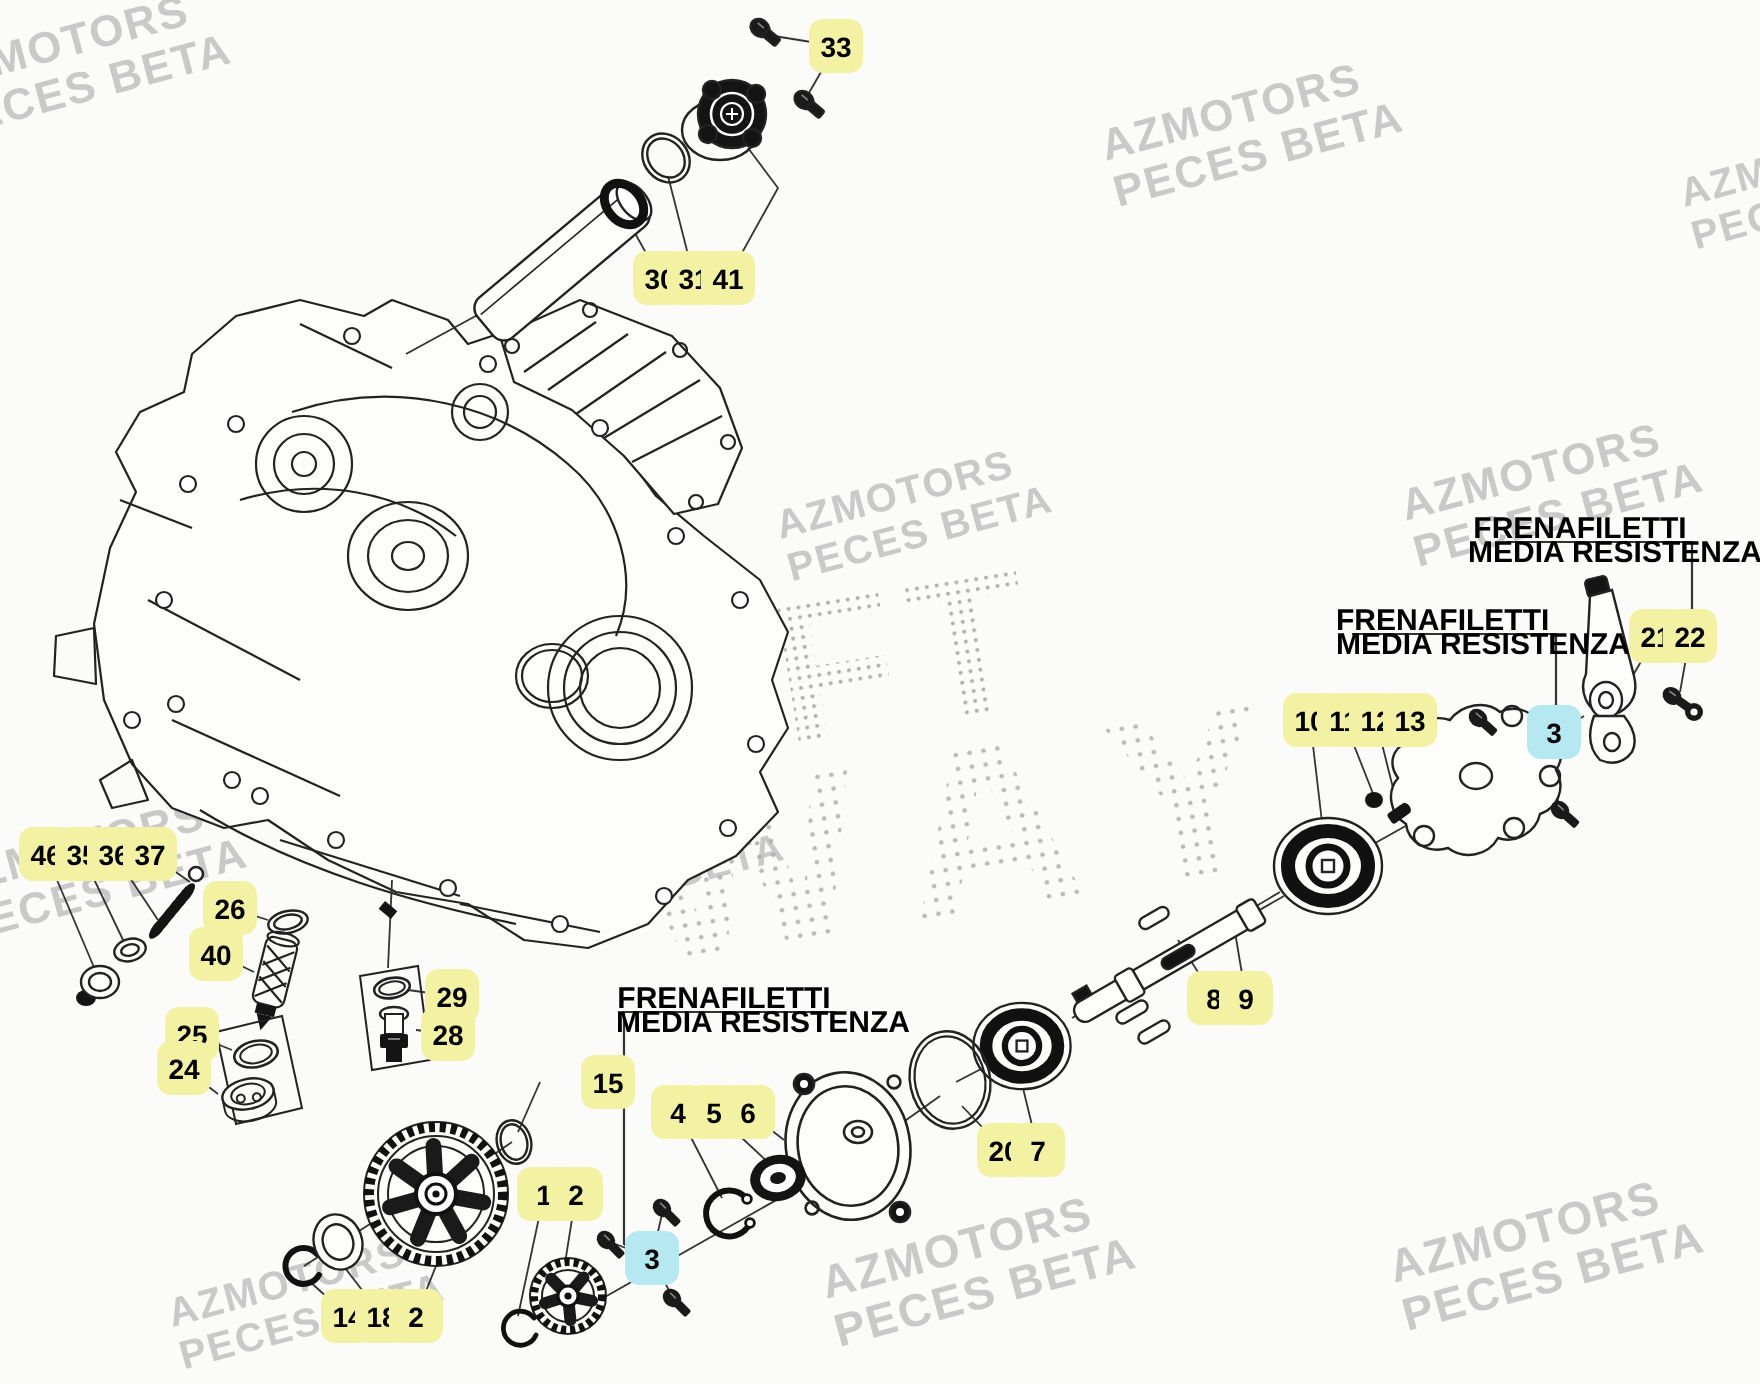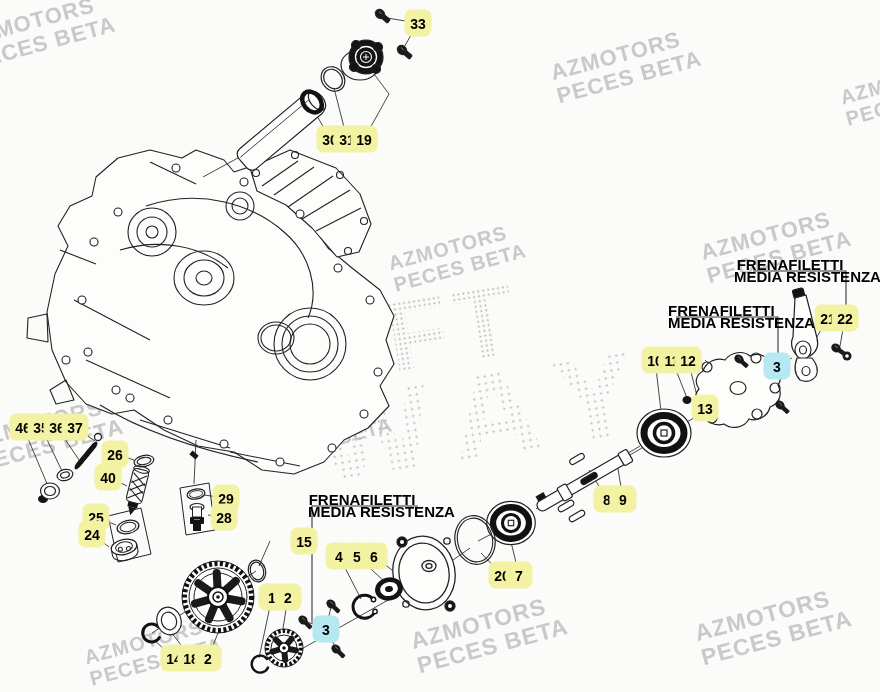--- a/index.html
+++ b/index.html
@@ -434,30 +434,30 @@
     <span>FRENAFILETTI</span>
       <span>MEDIA RESISTENZA</span>
   </div>
   <div class="anno" style="left:308px;top:494px;width:108px;">
     <span>FRENAFILETTI</span>
       <span>MEDIA RESISTENZA</span>
   </div>
 
   <div class="callout" style="left:330px;top:139px;">30</div>
   <div class="callout" style="left:347px;top:139px;">31</div>
-  <div class="callout" style="left:364px;top:139px;">19</div>
+  <div class="callout" style="left:364px;top:139px;">41</div>
   <div class="callout" style="left:418px;top:23px;">33</div>
 
   <div class="callout" style="left:828px;top:318px;">21</div>
   <div class="callout" style="left:845px;top:318px;">22</div>
 
   <div class="callout" style="left:655px;top:360px;">10</div>
   <div class="callout" style="left:672px;top:360px;">11</div>
   <div class="callout" style="left:688px;top:360px;">12</div>
-  <div class="callout" style="left:705px;top:360px;margin-top:48px;">13</div>
+  <div class="callout" style="left:705px;top:360px;">13</div>
   <div class="callout cyan" style="left:777px;top:366px;">3</div>
 
   <div class="callout" style="left:607px;top:499px;">8</div>
   <div class="callout" style="left:623px;top:499px;">9</div>
   <div class="callout" style="left:502px;top:575px;">20</div>
   <div class="callout" style="left:519px;top:575px;">7</div>
 
   <div class="callout" style="left:270px;top:541px;margin-left:34px;">15</div>
   <div class="callout" style="left:339px;top:556px;">4</div>
   <div class="callout" style="left:357px;top:556px;">5</div>

